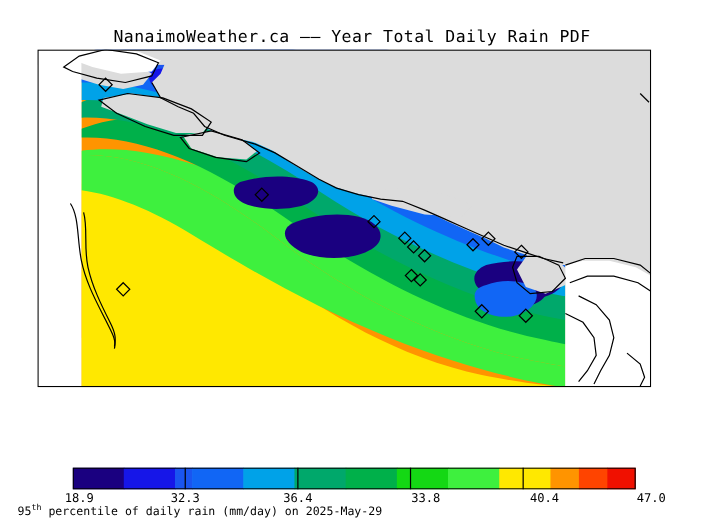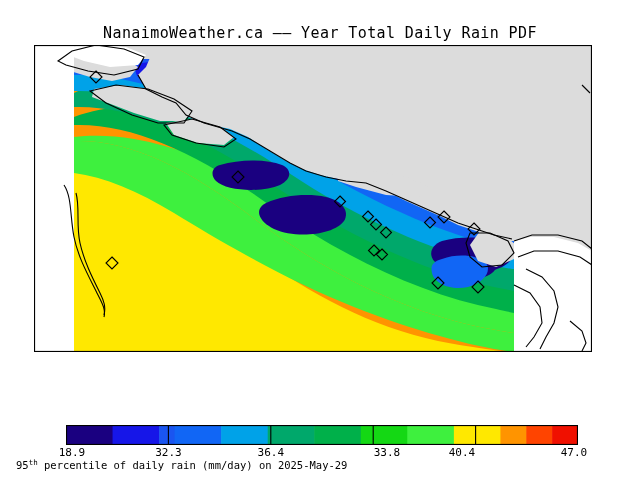--- a/index.html
+++ b/index.html
@@ -292,19 +292,19 @@
         </g>
       <rect x="0.5" y="0.5" width="511" height="19" fill="none" stroke="#000000" stroke-width="1.2"></rect>
     </svg>
   </div>
 
   <div id="cb-ticklabels">
       <div class="cb-tick-label" style="left: 72px; top: 0px;">18.9</div>
       <div class="cb-tick-label" style="left: 168.4px; top: 0px;">32.3</div>
       <div class="cb-tick-label" style="left: 270.8px; top: 0px;">36.4</div>
       <div class="cb-tick-label" style="left: 387px; top: 0px;">33.8</div>
-      <div class="cb-tick-label" style="left: 462px; top: 0px;">40.4</div>
-      <div class="cb-tick-label" style="left: 574px; top: 0px;">47.0</div>
+      <div class="cb-tick-label" style="left: 495px; top: 0px;">40.4</div>
+      <div class="cb-tick-label" style="left: 592px; top: 0px;">47.0</div>
     </div>
 
   <div id="caption"><span>95</span><sup>th</sup><span> percentile of daily rain (mm/day) on 2025-May-29</span></div>
 
 </div>
 
 </body></html>

